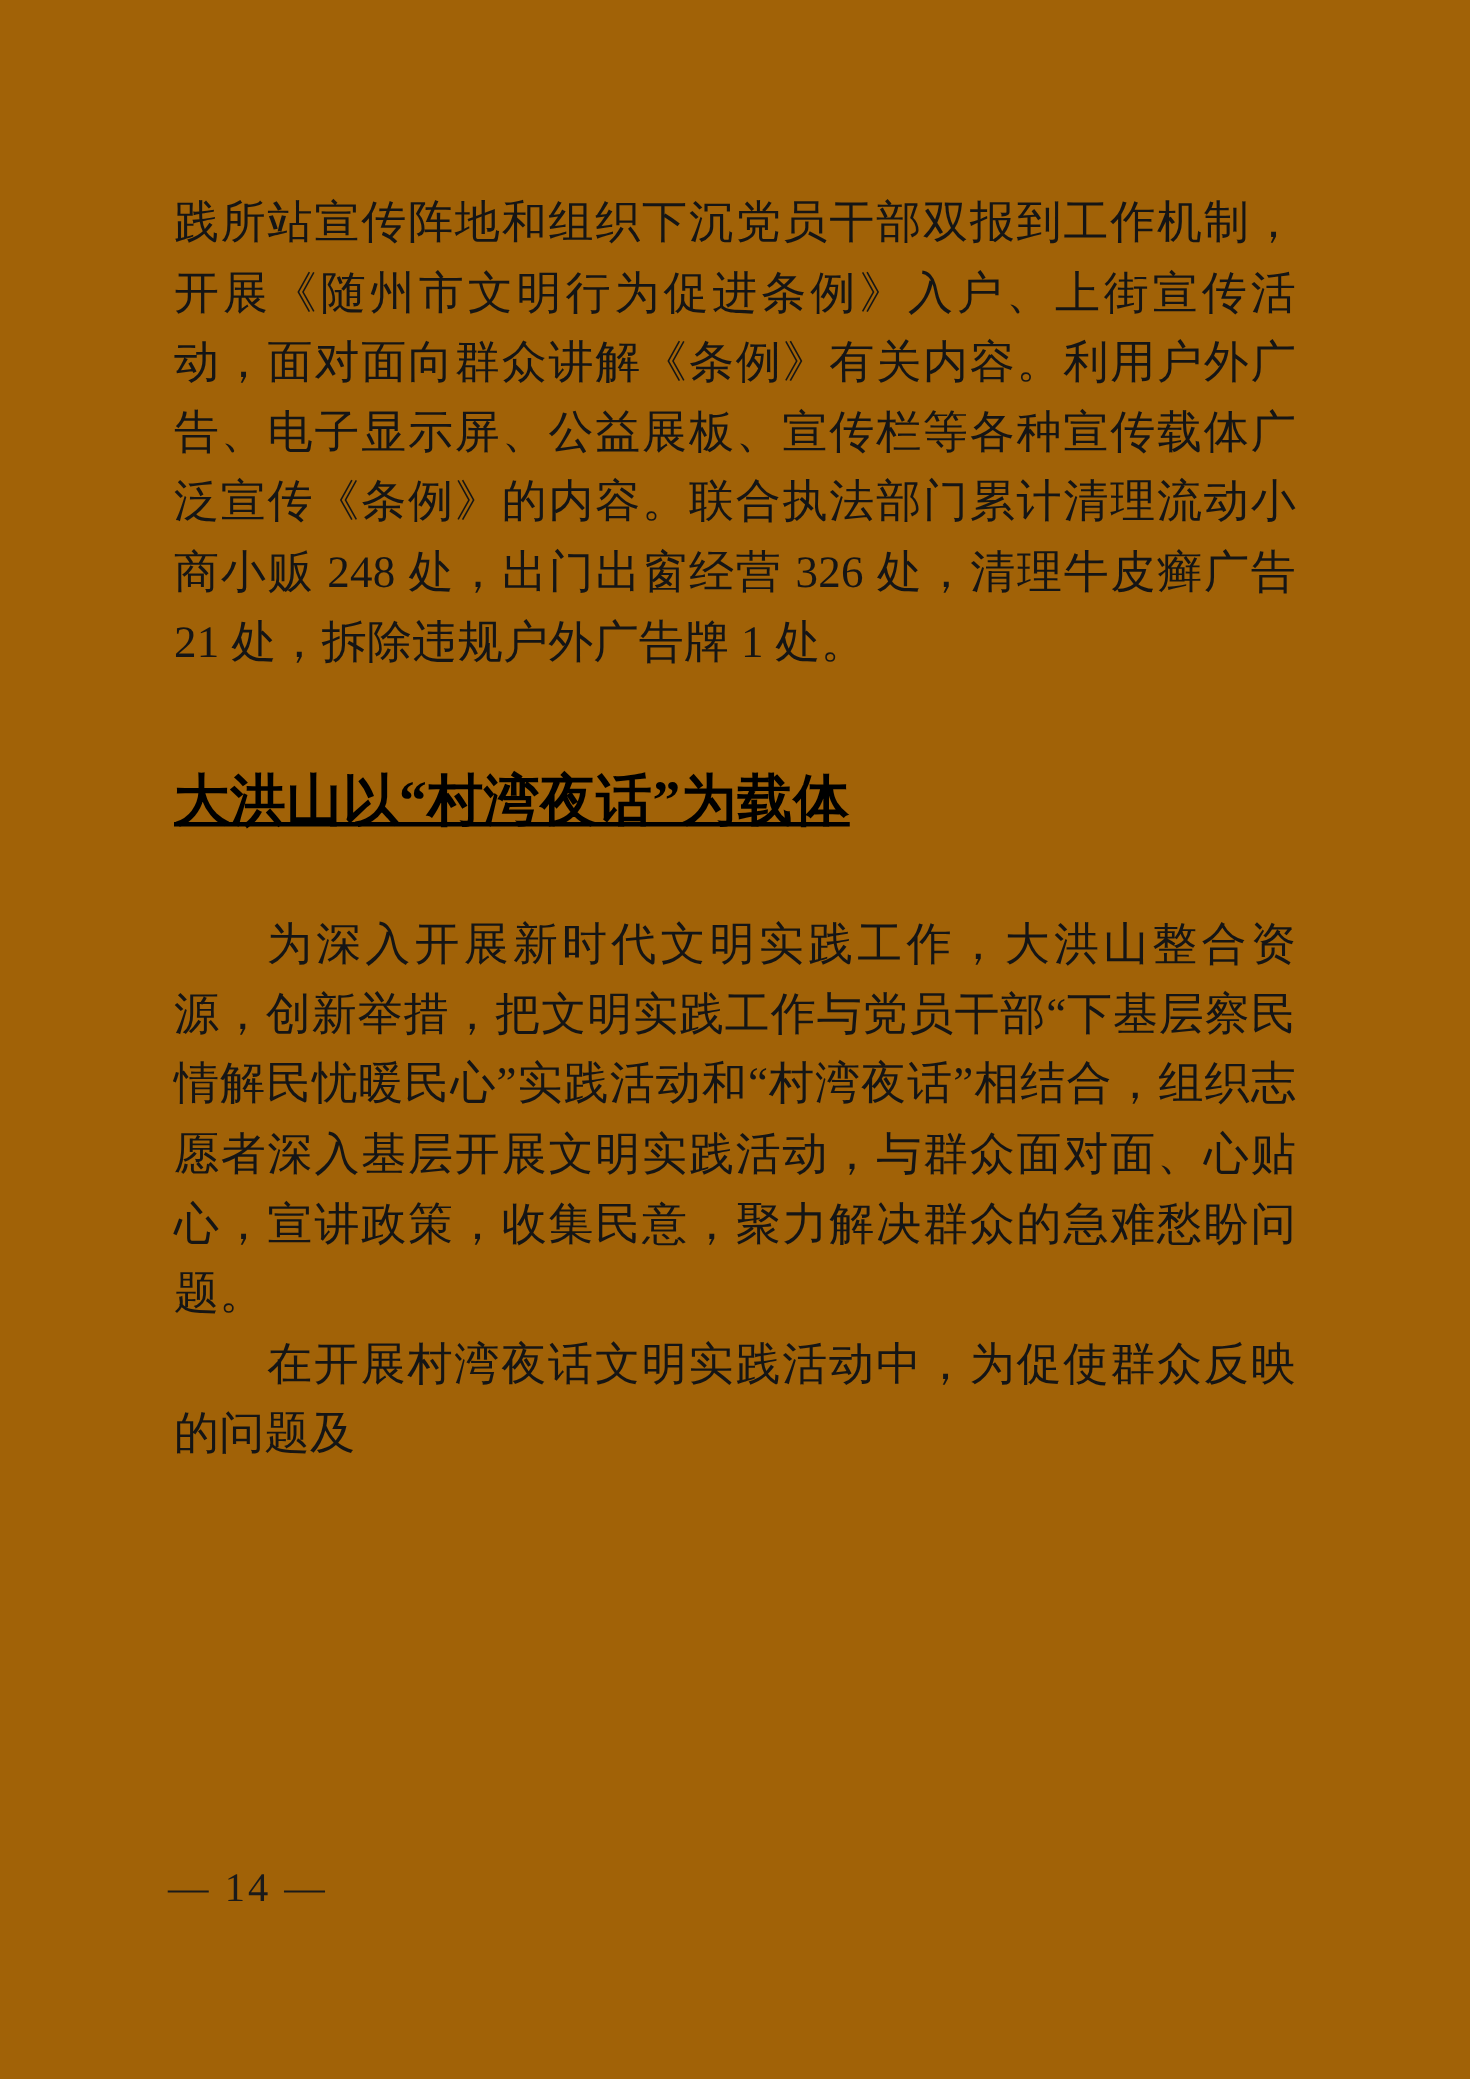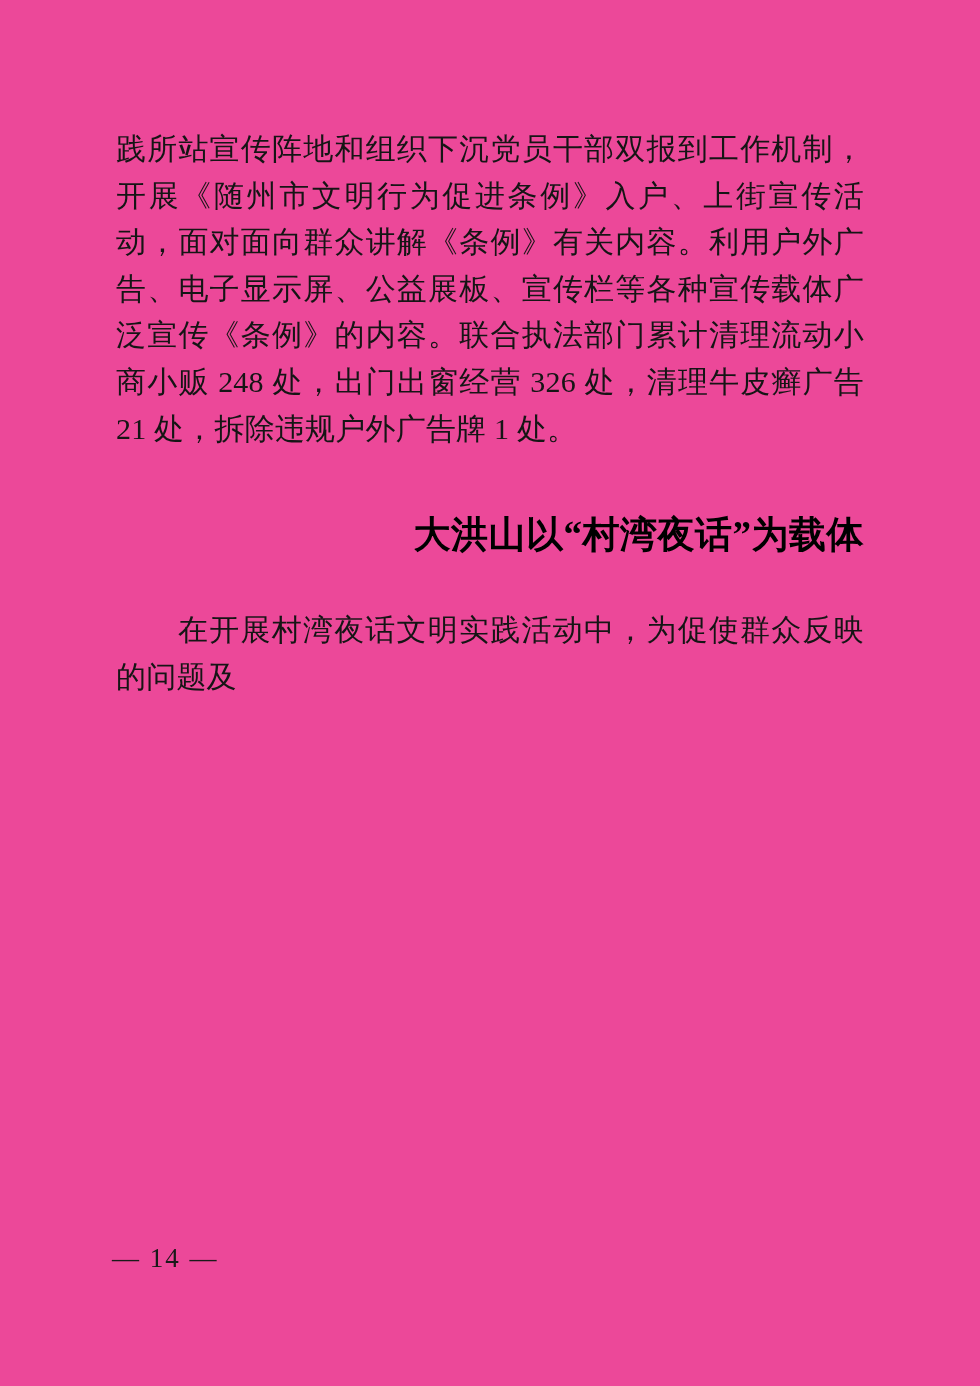--- a/index.html
+++ b/index.html
@@ -16,21 +16,21 @@
     color: #111111;
     -webkit-font-smoothing: antialiased;
   }
 
   .page {
     position: absolute;
     left: 0;
     top: 0;
     width: 980px;
     height: 1386px;
-    background: #ec4899;
+    background: #a16207;
   }
 
   .text-column {
     position: absolute;
     left: 116px;
     top: 126px;
     width: 748px;
   }
 
   
@@ -50,28 +50,29 @@
     text-indent: 62px;
   }
   .para.cont {
     text-indent: 0;
   }
 
   
   .article-title {
     margin: 0;
     padding: 0;
-    text-align: right;
+    text-align: left;
     font-family: "Liberation Serif", "DejaVu Serif", serif;
     font-weight: bold;
     font-size: 37px;
     line-height: 53px;
     letter-spacing: 0.5px;
     color: #000000;
     white-space: nowrap;
+    text-decoration: underline;
   }
   .title-line {
     display: block;
   }
   .title-line.second {
     letter-spacing: -0.3px;
   }
 
   
   .gap-before-title { height: 56px; }
@@ -100,20 +101,21 @@
     <p class="para cont">践所站宣传阵地和组织下沉党员干部双报到工作机制，开展《随州市文明行为促进条例》入户、上街宣传活动，面对面向群众讲解《条例》有关内容。利用户外广告、电子显示屏、公益展板、宣传栏等各种宣传载体广泛宣传《条例》的内容。联合执法部门累计清理流动小商小贩 248 处，出门出窗经营 326 处，清理牛皮癣广告 21 处，拆除违规户外广告牌 1 处。</p>
 
     <div class="gap-before-title"></div>
 
     <h1 class="article-title">
       <span class="title-line first">大洪山以“村湾夜话”为载体</span>
     </h1>
 
     <div class="gap-after-title"></div>
 
+    <p class="para indent">为深入开展新时代文明实践工作，大洪山整合资源，创新举措，把文明实践工作与党员干部“下基层察民情解民忧暖民心”实践活动和“村湾夜话”相结合，组织志愿者深入基层开展文明实践活动，与群众面对面、心贴心，宣讲政策，收集民意，聚力解决群众的急难愁盼问题。</p>
 
 
     <p class="para indent">在开展村湾夜话文明实践活动中，为促使群众反映的问题及</p>
 
   </div>
 
   <div class="page-number">— 14 —</div>
 
 </div>
 

